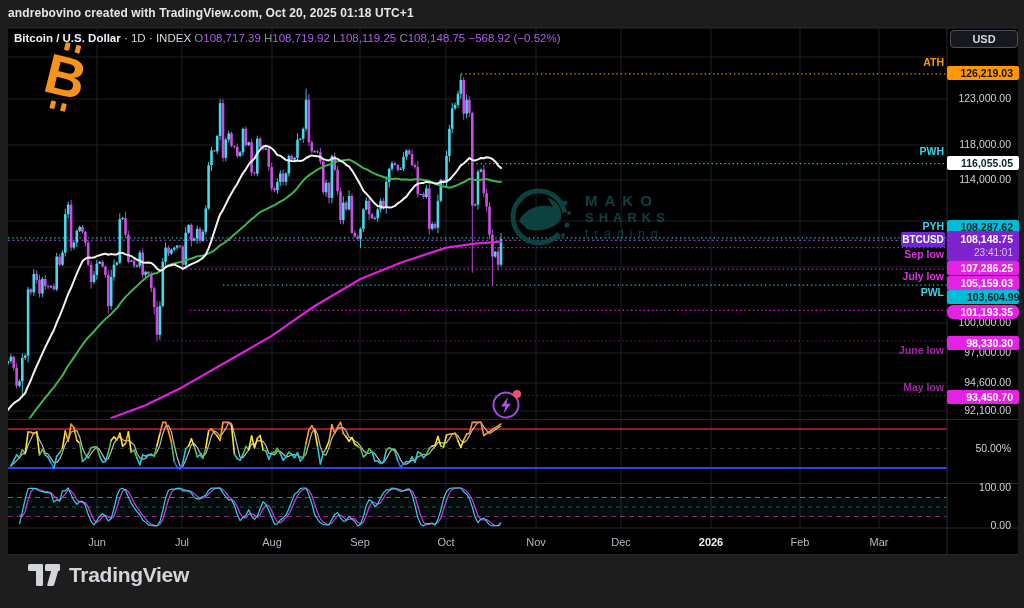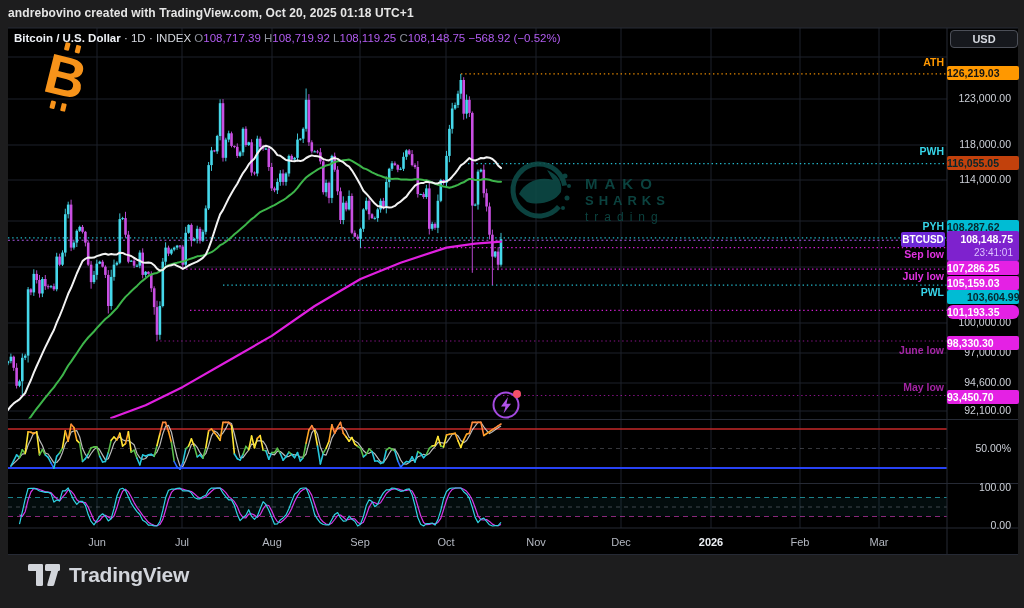--- a/index.html
+++ b/index.html
@@ -9,30 +9,30 @@
   #attribution { position:absolute; left:8px; top:6px; font-size:12px; font-weight:700; color:#e6e6e6; letter-spacing:.1px; }
   #chart-bg { position:absolute; left:8px; top:28px; width:1010px; height:527px; background:#000; }
   #gfx { position:absolute; left:0; top:0; width:1024px; height:608px; pointer-events:none; }
   #legend { position:absolute; left:14px; top:32px; font-size:11.5px; color:#d6d9e0; white-space:nowrap; z-index:6; }
   #legend .dim { color:#8b8f9a; }
   #legend .val { color:#b15cf0; }
   #legend b { font-weight:700; color:#eef1f6; }
   #btc-logo { position:absolute; left:34px; top:48px; width:70px; height:70px; transform:rotate(14deg); z-index:5; }
   #btc-logo .bee { font-size:56px; font-weight:700; color:#f7931a; position:absolute; left:10px; top:0; line-height:60px; }
   #btc-logo .prong { position:absolute; width:5px; height:8px; background:#f7931a; border-radius:1px; }
-  #watermark { position:absolute; left:505px; top:148px; width:175px; height:78px; display:flex; align-items:flex-end; z-index:2; opacity:.9; }
+  #watermark { position:absolute; left:505px; top:178px; width:175px; height:78px; display:flex; align-items:center; z-index:2; opacity:.9; }
   #watermark .wm-text { margin-left:8px; color:#0d4a46; font-weight:700; }
   #watermark .wm-text div { line-height:17px; }
   .wm1 { font-size:15px; letter-spacing:7px; }
   .wm2 { font-size:13px; letter-spacing:5px; }
   .wm3 { font-size:12px; letter-spacing:6px; font-weight:400; }
   #alert-icon { position:absolute; left:490px; top:387px; width:34px; height:34px; z-index:7; pointer-events:auto; }
   #usd-button { position:absolute; left:950px; top:30px; width:68px; height:18px; border:1px solid #4c4f58; border-radius:4px; background:#16181d; color:#d5d8df; font-size:11px; font-weight:700; text-align:center; line-height:16px; z-index:8; }
   .tick-label { position:absolute; width:72px; text-align:right; padding-right:8px; font-size:10.5px; color:#cdd1d9; z-index:4; }
-  .axis-box { position:absolute; left:947px; width:72px; height:14px; font-size:10.5px; font-weight:700; padding-right:6px; line-height:14px; border-radius:2px; z-index:5; }
+  .axis-box { position:absolute; left:947px; width:72px; height:14px; font-size:10.5px; font-weight:700; text-align:right; padding-right:6px; line-height:14px; border-radius:2px; z-index:5; }
   .lvl-text { position:absolute; font-size:10.5px; font-weight:700; text-align:right; z-index:5; }
   #price-box { position:absolute; left:947px; width:72px; height:30px; border-radius:2px; text-align:right; padding:1px 6px 0 0; z-index:6; }
   #price-box .p1 { font-size:10.5px; font-weight:700; color:#fff; line-height:14px; }
   #price-box .p2 { font-size:10px; color:#dcc2ff; line-height:13px; }
   #symbol-box { position:absolute; width:44px; height:15px; border-radius:2px; font-size:10px; font-weight:700; color:#fff; text-align:center; line-height:15px; z-index:6; }
   .time-label { position:absolute; top:536px; transform:translateX(-50%); font-size:11px; color:#b4b8c1; z-index:4; }
   .time-label.bold { font-weight:700; color:#eceff3; }
   #footer { position:absolute; left:28px; top:563px; display:flex; align-items:center; z-index:4; }
   #tv-glyph { position:relative; width:32px; height:22px; margin-right:9px; }
   #tv-glyph i { position:absolute; background:#d2d5db; border-radius:1.5px; }
@@ -714,21 +714,21 @@
     <div class="time-label" style="left:360px;">Sep</div>
     <div class="time-label" style="left:446px;">Oct</div>
     <div class="time-label" style="left:536px;">Nov</div>
     <div class="time-label" style="left:621px;">Dec</div>
     <div class="time-label bold" style="left:711px;">2026</div>
     <div class="time-label" style="left:800px;">Feb</div>
     <div class="time-label" style="left:879px;">Mar</div>
     <div class="lvl-text" style="right:80px; top:56px; color:#ff9800; opacity:1;">ATH</div>
     <div class="axis-box" style="top:66px; background:#ff9800; color:#141414;">126,219.03</div>
     <div class="lvl-text" style="right:80px; top:145px; color:#37d6ea; opacity:1;">PWH</div>
-    <div class="axis-box" style="top:156px; background:#c2410c; color:#06262b;">116,055.05</div>
+    <div class="axis-box" style="top:156px; background:#ffffff; color:#06262b;">116,055.05</div>
     <div class="lvl-text" style="right:80px; top:220px; color:#37d6ea; opacity:1;">PYH</div>
     <div class="axis-box" style="top:220px; background:#00bcd4; color:#06262b;">108,287.62</div>
     <div class="lvl-text" style="right:80px; top:248px; color:#e032e0; opacity:1;">Sep low</div>
     <div class="axis-box" style="top:261px; background:#e421e4; color:#ffffff;">107,286.25</div>
     <div class="lvl-text" style="right:80px; top:270px; color:#e032e0; opacity:1;">July low</div>
     <div class="axis-box" style="top:276px; background:#e421e4; color:#ffffff;">105,159.03</div>
     <div class="lvl-text" style="right:80px; top:286px; color:#37d6ea; opacity:1;">PWL</div>
     <div class="axis-box" style="top:290px; background:#00bcd4; color:#06262b;padding-left:20px;">103,604.99</div>
     <div class="axis-box" style="top:305px; background:#e421e4; color:#ffffff;border-radius:6px;">101,193.35</div>
     <div class="lvl-text" style="right:80px; top:344px; color:#e032e0; opacity:0.72;">June low</div>

